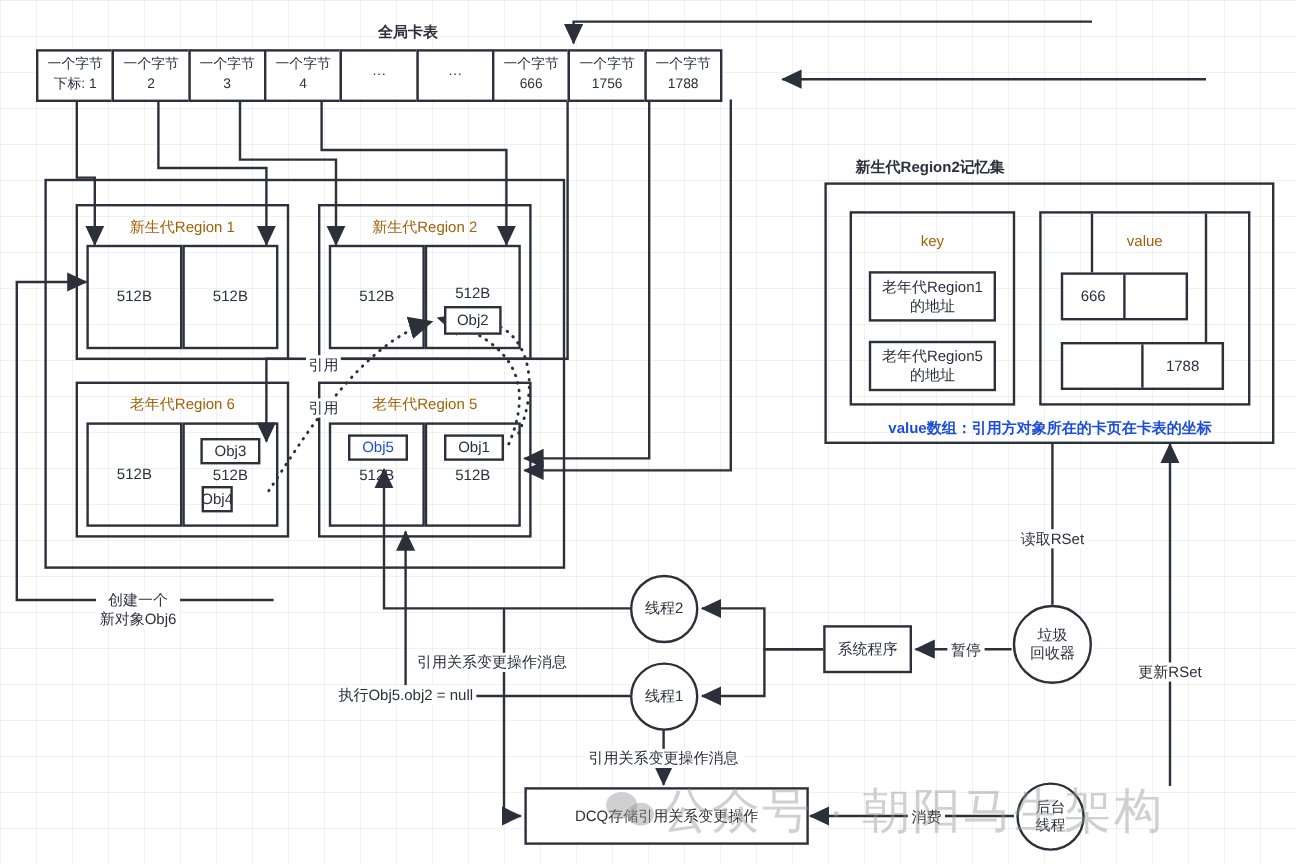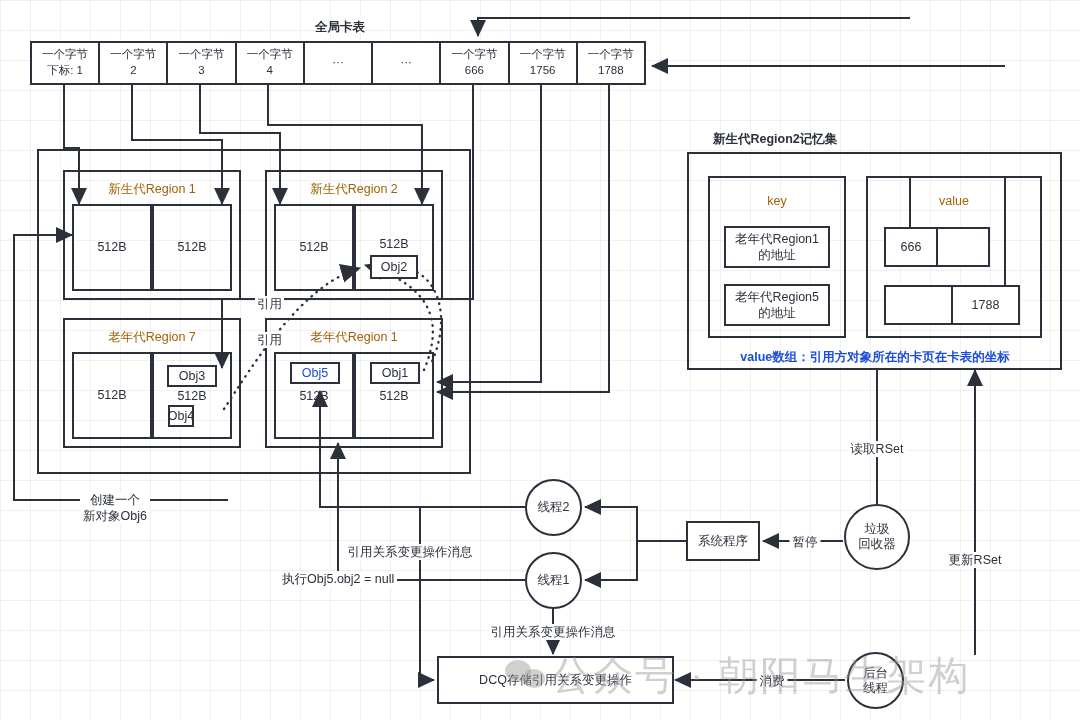--- a/index.html
+++ b/index.html
@@ -102,21 +102,21 @@
     <path d="M224,409 C250,370 300,285 360,268" marker-end="url(#ahd)"></path>
 
     <path d="M424,370 C445,320 430,285 365,265" marker-end="url(#ahd)"></path>
 
     <path d="M405,268 C440,275 452,320 430,366"></path>
   </g>
 </svg>
 
 <div class="lbl c" style="left:340px;top:19px;font-weight:bold;">全局卡表</div>
 
-<div id="card-table" style="position:absolute;left:30px;top:41px;width:616px;height:44px;display:flex;">
+<div id="card-table" style="position:absolute;left:30px;top:41px;width:572px;height:44px;display:flex;">
 
 <div class="box white" style="position: relative; flex: 1 1 0%; display: flex; flex-direction: column; align-items: center; justify-content: center; font-size: 11.5px; color: rgb(43, 48, 59); line-height: 1.35;">
       <span>一个字节</span>
       <span>下标: 1</span>
     </div>
     <div class="box white" style="position: relative; flex: 1 1 0%; display: flex; flex-direction: column; align-items: center; justify-content: center; font-size: 11.5px; color: rgb(43, 48, 59); line-height: 1.35; margin-left: -2px;">
       <span>一个字节</span>
       <span>2</span>
     </div>
     <div class="box white" style="position: relative; flex: 1 1 0%; display: flex; flex-direction: column; align-items: center; justify-content: center; font-size: 11.5px; color: rgb(43, 48, 59); line-height: 1.35; margin-left: -2px;">
@@ -166,33 +166,33 @@
 </div>
 <div class="box" style="left:274px;top:204px;width:80px;height:87px;">
   <div class="ctr" style="position:absolute;inset:0;">512B</div>
 </div>
 <div class="box" style="left:354px;top:204px;width:80px;height:87px;">
   <div class="ctr" style="position:absolute;left:0;right:0;top:30px;">512B</div>
 </div>
 <div class="box white ctr" style="left:370px;top:255px;width:48px;height:24px;">Obj2</div>
 
 <div class="box" style="left:63px;top:318px;width:178px;height:130px;">
-  <div class="ttl" style="top:9px;">老年代Region 7</div>
+  <div class="ttl" style="top:9px;">老年代Region 6</div>
 </div>
 <div class="box" style="left:72px;top:352px;width:80px;height:87px;">
   <div class="ctr" style="position:absolute;inset:0;">512B</div>
 </div>
 <div class="box" style="left:152px;top:352px;width:80px;height:87px;">
   <div class="ctr" style="position:absolute;left:0;right:0;top:34px;">512B</div>
 </div>
 <div class="box white ctr" style="left:167px;top:365px;width:50px;height:22px;">Obj3</div>
 <div class="box white ctr" style="left:168px;top:405px;width:26px;height:22px;">Obj4</div>
 
 <div class="box" style="left:265px;top:318px;width:178px;height:130px;">
-  <div class="ttl" style="top:9px;">老年代Region 1</div>
+  <div class="ttl" style="top:9px;">老年代Region 5</div>
 </div>
 <div class="box" style="left:274px;top:352px;width:80px;height:87px;">
   <div class="ctr" style="position:absolute;left:0;right:0;top:34px;">512B</div>
 </div>
 <div class="box white ctr red" style="left:290px;top:362px;width:50px;height:22px;">Obj5</div>
 <div class="box" style="left:354px;top:352px;width:80px;height:87px;">
   <div class="ctr" style="position:absolute;left:0;right:0;top:34px;">512B</div>
 </div>
 <div class="box white ctr" style="left:370px;top:362px;width:50px;height:22px;">Obj1</div>
 

